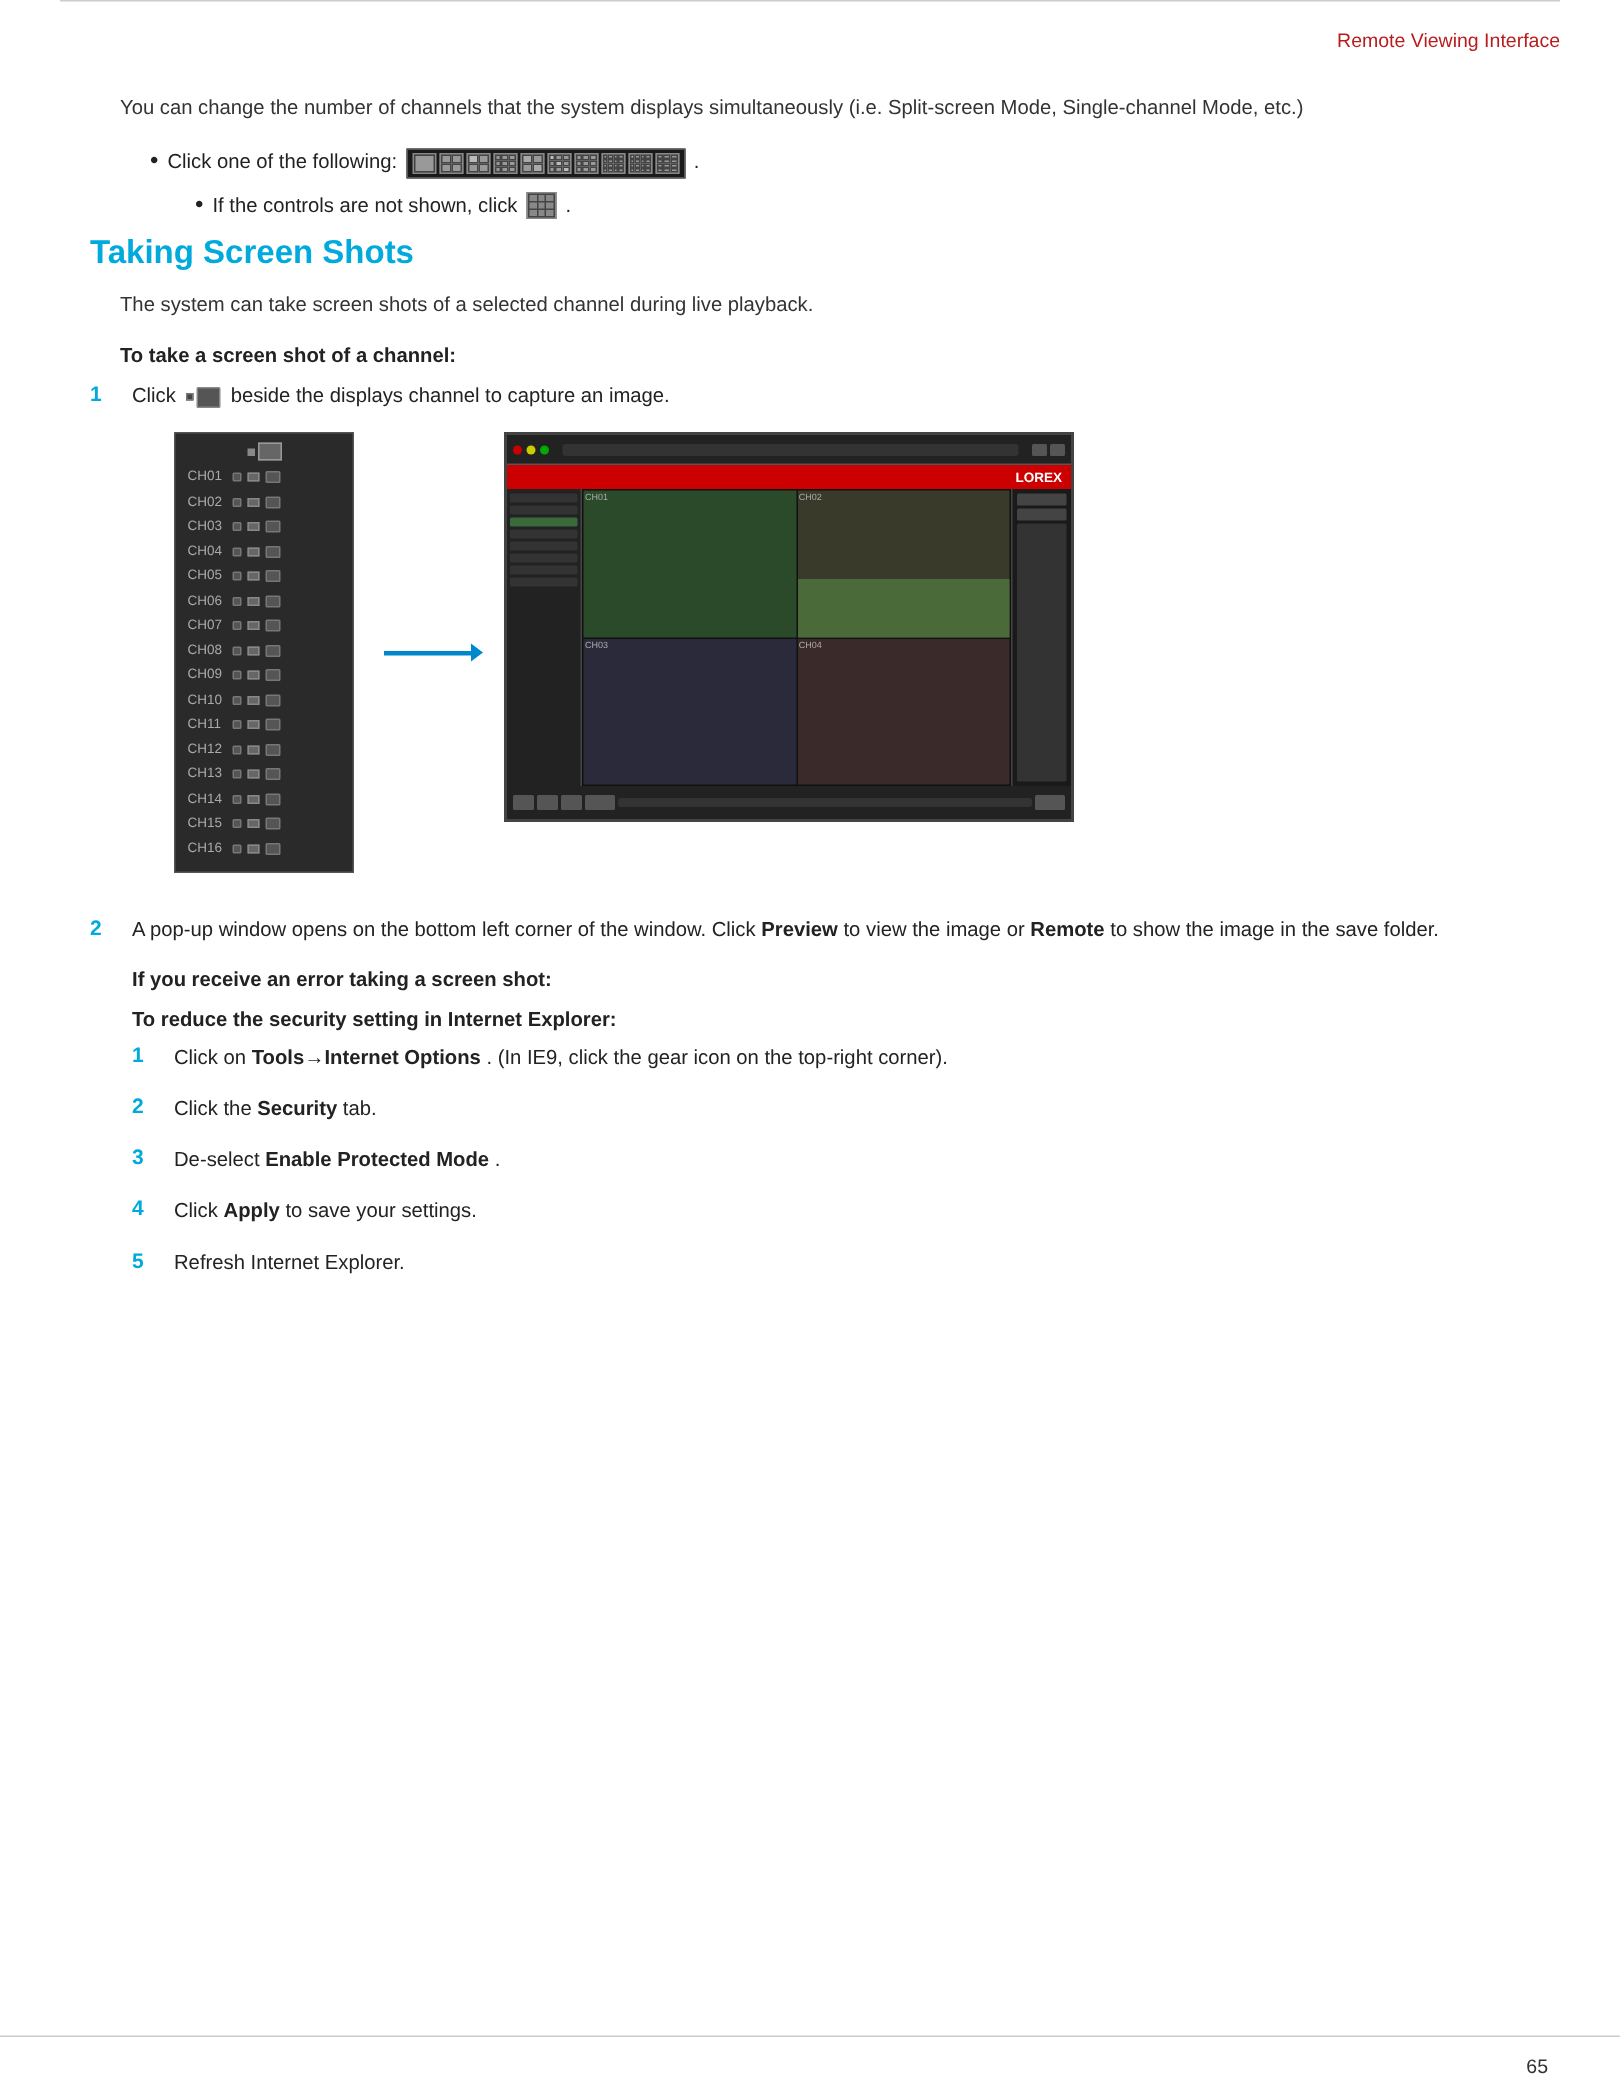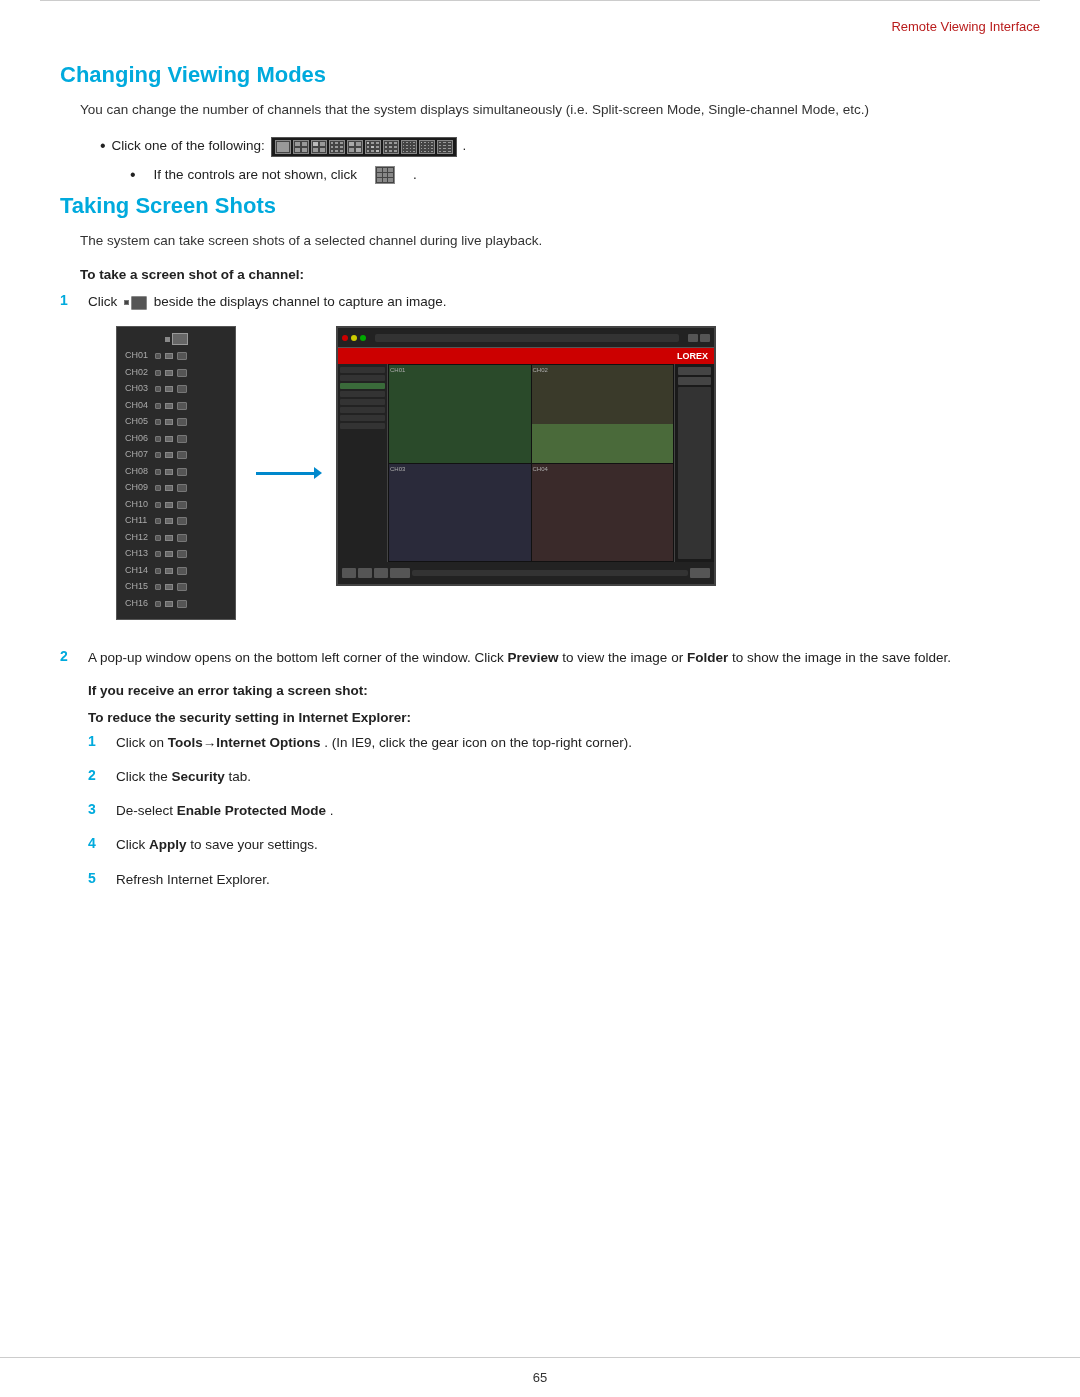--- a/index.html
+++ b/index.html
@@ -85,21 +85,21 @@
       line-height: 1;
     }
 
     .bullet-sub {
       margin-left: 70px;
       margin-bottom: 8px;
       font-size: 13.5px;
       line-height: 1.5;
       display: flex;
       align-items: center;
-      gap: 18px;
+      gap: 6px;
     }
 
     .bullet-sub::before {
       content: "•";
       font-size: 16px;
       line-height: 1;
     }
 
     
     .numbered-step {
@@ -215,24 +215,24 @@
     .numbered-steps-section {
       margin-left: 28px;
     }
 
     
     .bottom-area {
       position: absolute;
       bottom: 0;
       left: 0;
       right: 0;
-      padding: 12px 32px;
+      padding: 12px 48px;
       border-top: 1px solid #ccc;
       display: flex;
-      justify-content: center;
+      justify-content: flex-end;
     }
 
     .page-number {
       font-size: 13px;
       color: #333;
     }
 
     
     .horizontal-arrow {
       width: 60px;
@@ -289,21 +289,20 @@
 <div class="page-container">
 
   <div class="top-rule"></div>
 
   <div class="page-header">
     <span class="page-header-title">Remote Viewing Interface</span>
   </div>
 
   <div class="content">
 
-    <h2 class="section-heading">Changing Viewing Modes</h2>
 
     <p class="section-intro">You can change the number of channels that the system displays simultaneously (i.e. Split-screen Mode, Single-channel Mode, etc.)</p>
 
 
     <div class="bullet-item">
       <span>Click one of the following:</span>
 
       <span>
         <span class="vmode-container">
 
@@ -640,21 +639,21 @@
 
         </div>
       </div>
 
       <div class="numbered-step">
         <span class="step-number">2</span>
         <div class="step-content">
           <span>A pop-up window opens on the bottom left corner of the window. Click</span>
           <span class="bold-text">Preview</span>
           <span>to view the image or</span>
-          <span class="bold-text">Folder</span>
+          <span class="bold-text">Remote</span>
           <span>to show the image in the save folder.</span>
         </div>
       </div>
 
       <p class="sub-note-heading">If you receive an error taking a screen shot:</p>
 
       <p class="sub-note-heading">To reduce the security setting in Internet Explorer:</p>
 
       <div class="numbered-steps-section">
 

